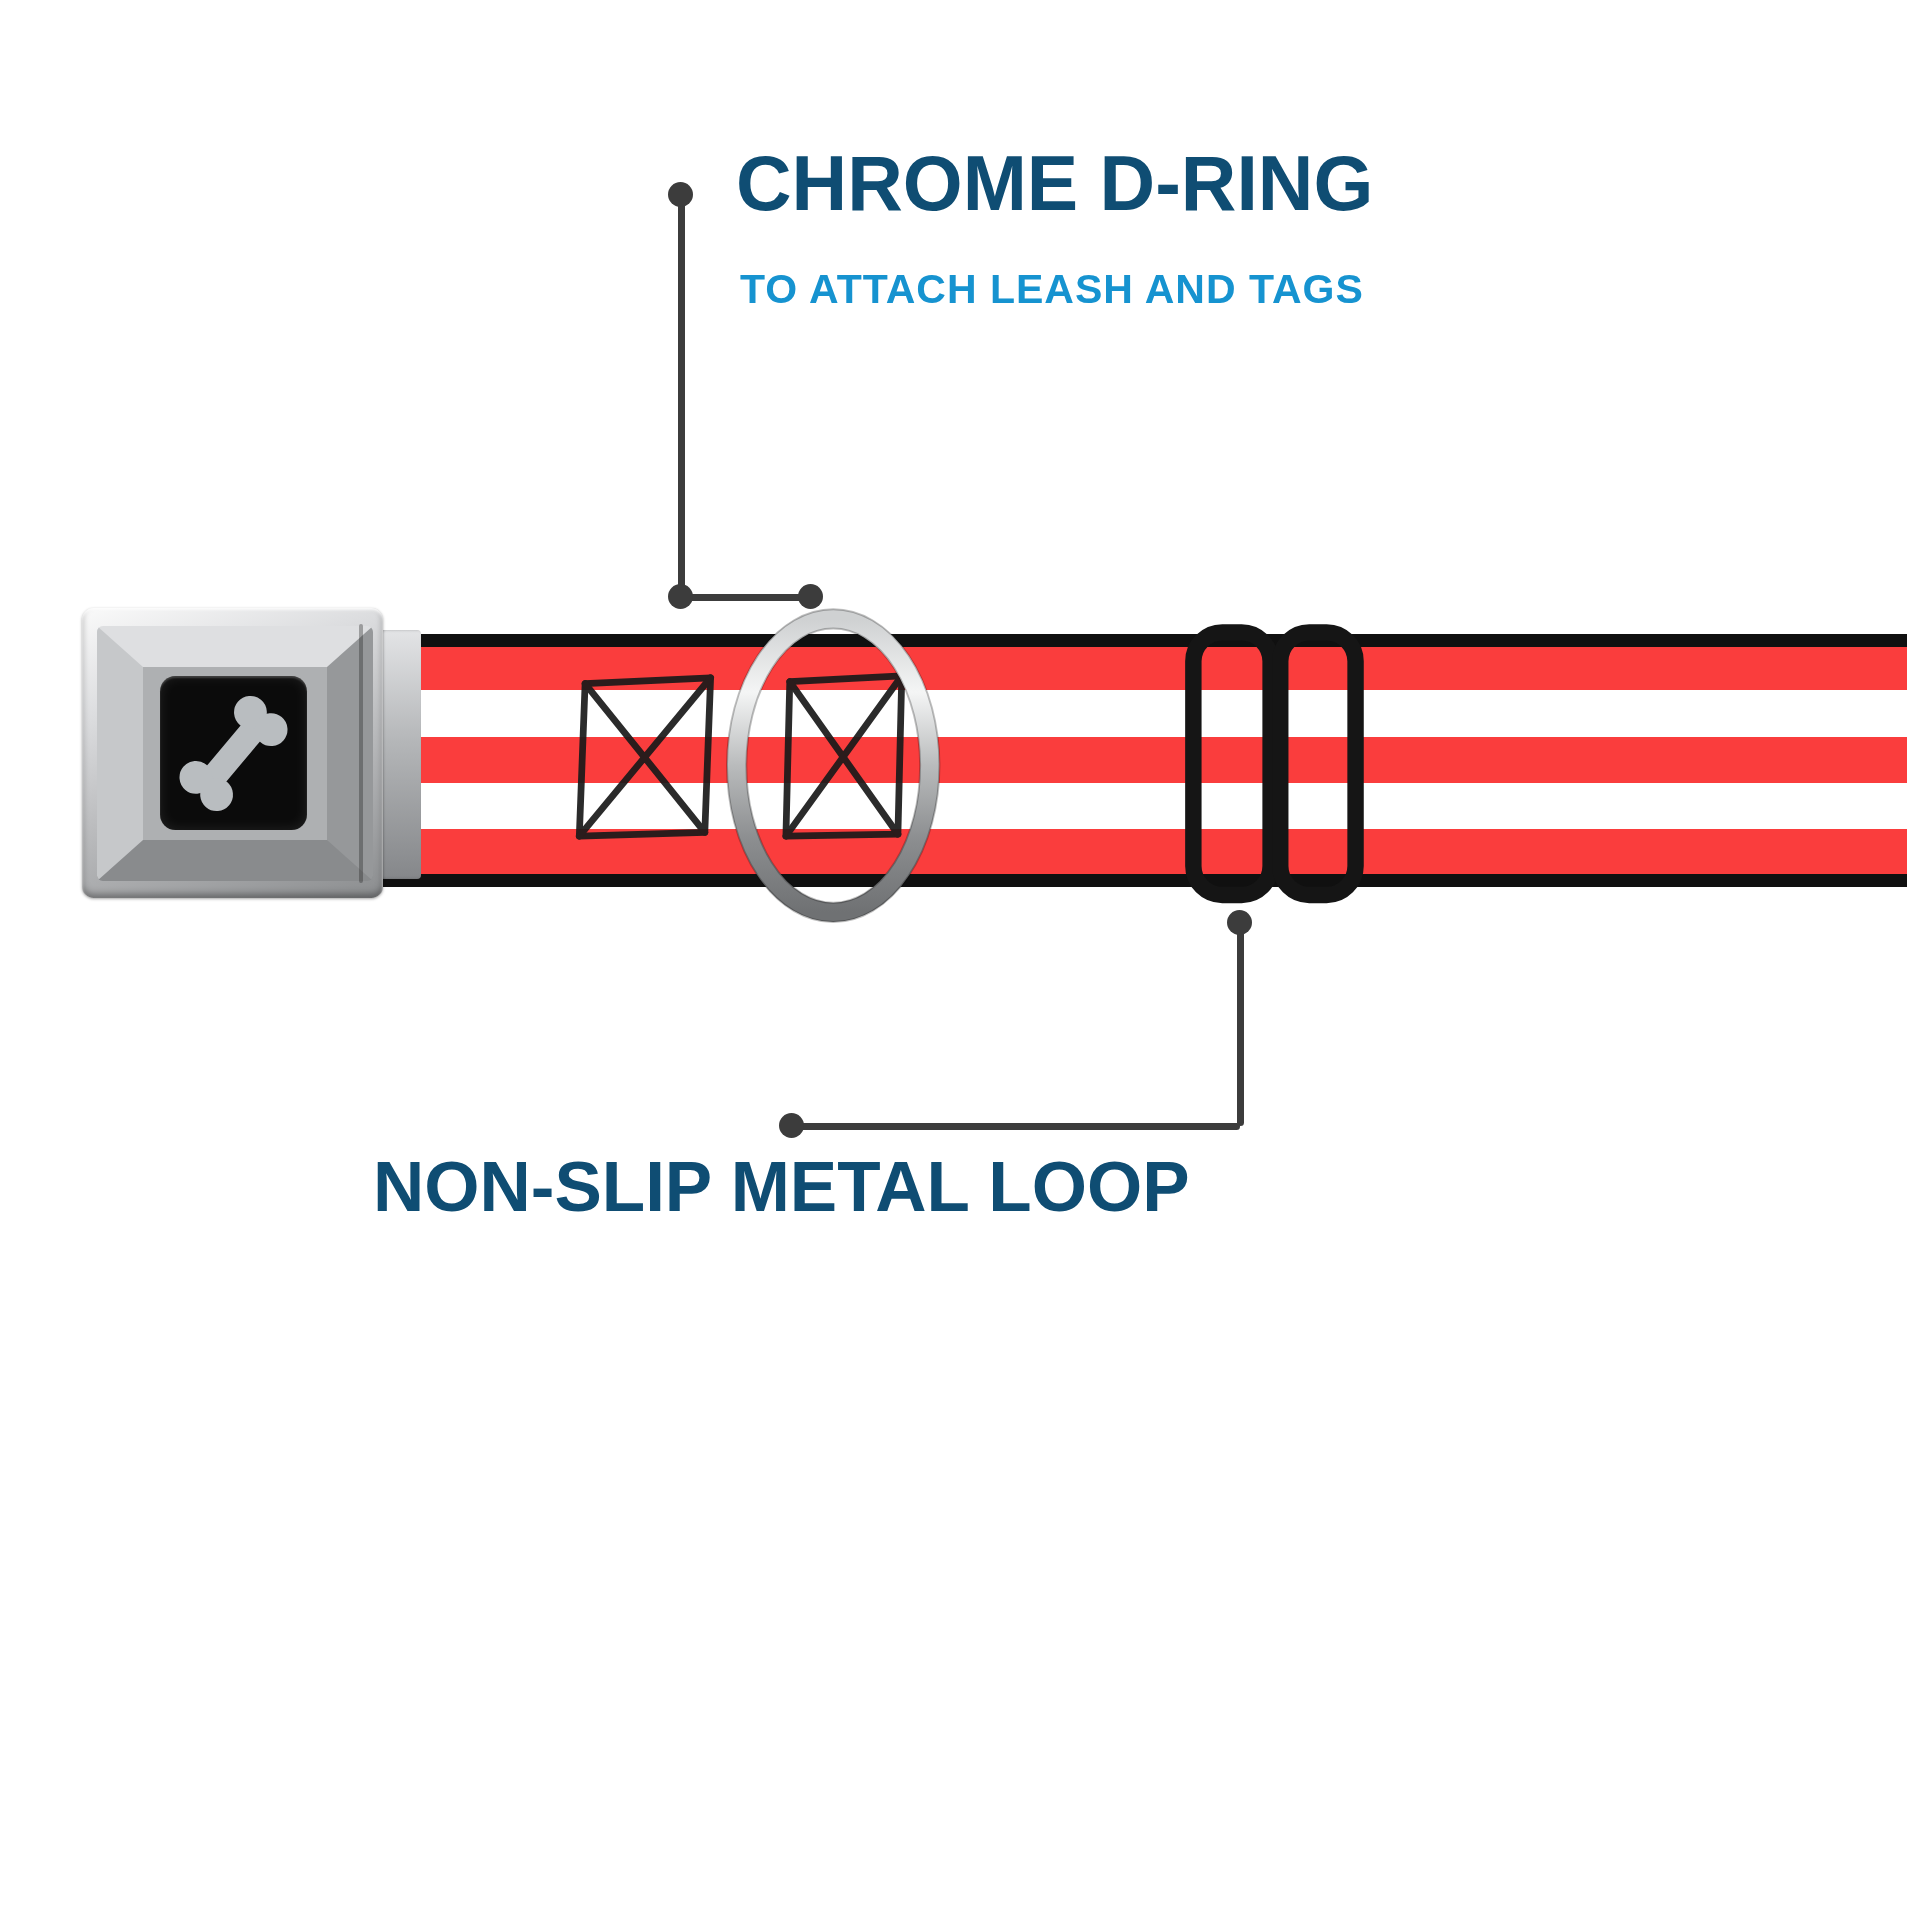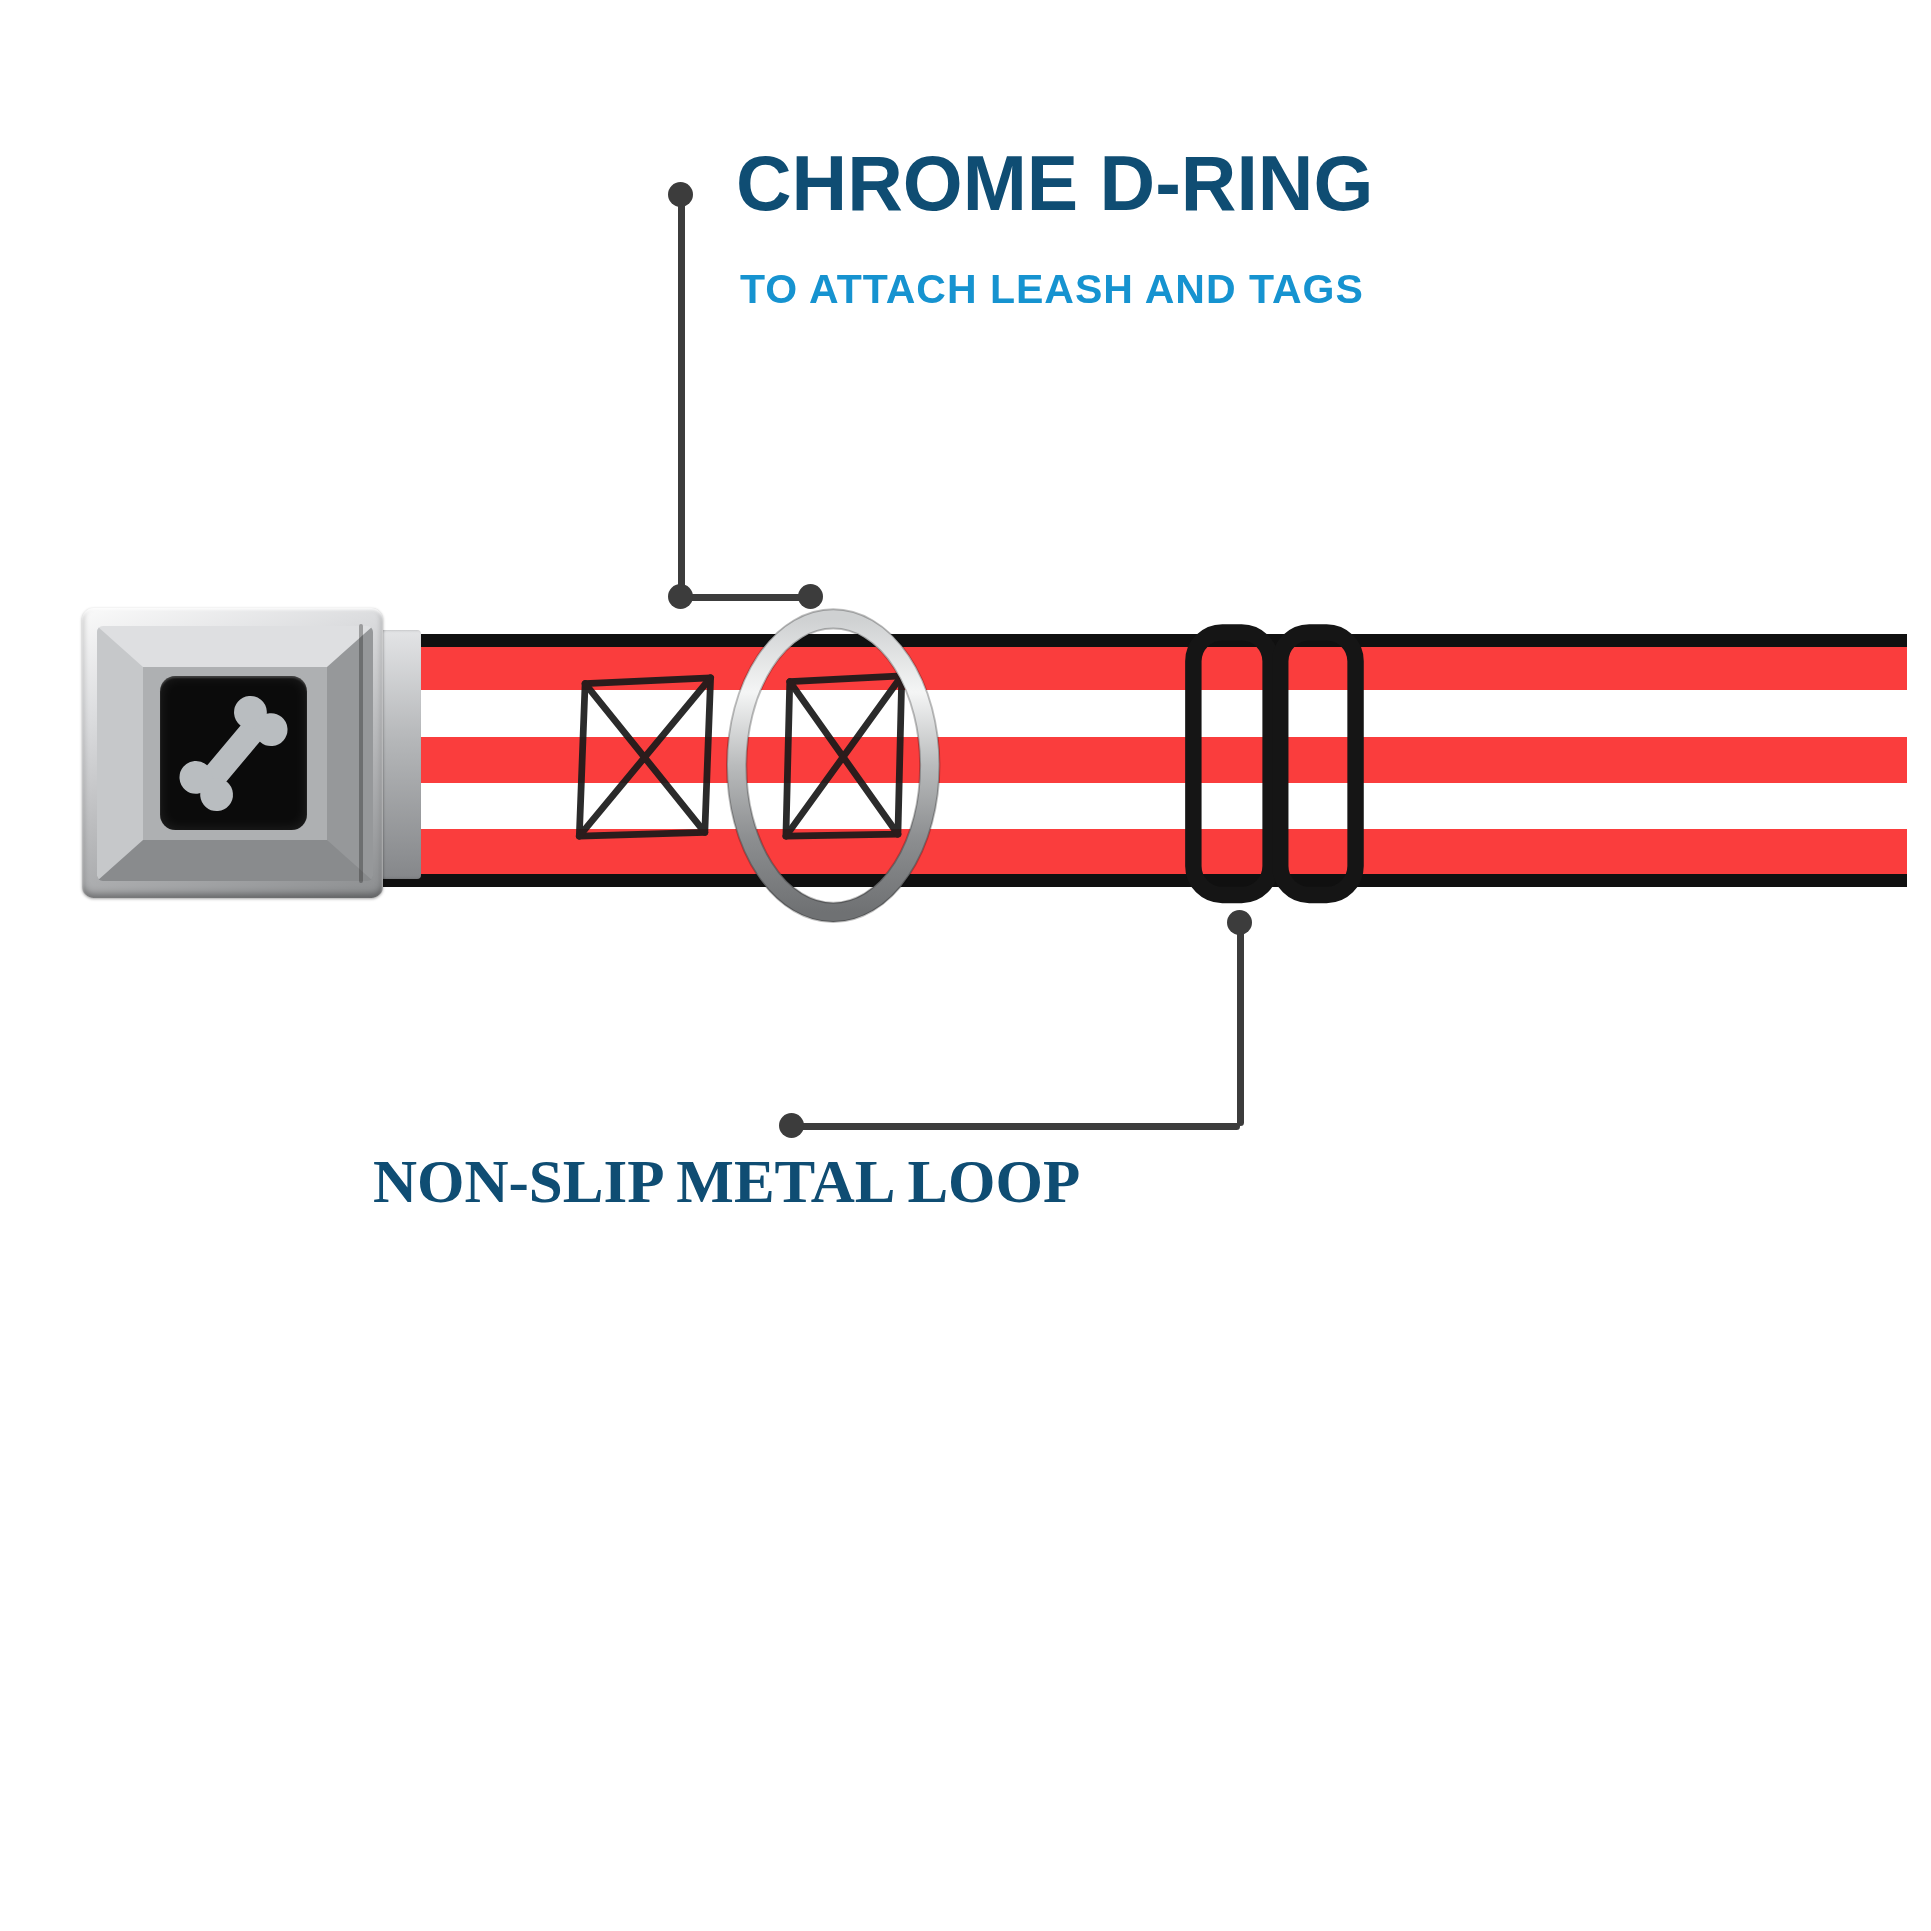--- a/index.html
+++ b/index.html
@@ -11,21 +11,21 @@
   .callout-title{
     position:absolute;margin:0;font-weight:700;color:var(--navy);
     line-height:1;letter-spacing:0px;white-space:nowrap;
   }
   .callout-sub{
     position:absolute;margin:0;font-weight:700;color:var(--blue);
     line-height:1;letter-spacing:1px;white-space:nowrap;
   }
   #top-title{left:736px;top:145px;font-size:77px;}
   #top-sub{left:740px;top:245px;font-size:41px;margin-top:24px;}
-  #bottom-title{left:373px;top:1151px;font-size:61px;font-family:Liberation Serif, serif;}
+  #bottom-title{left:373px;top:1151px;font-size:71px;}
   #bottom-sub{left:378px;top:1251px;font-size:42px;}
   
   .dot{position:absolute;width:25px;height:25px;border-radius:50%;background:var(--callout-line);}
   .line{position:absolute;background:var(--callout-line);border-radius:3.9px;}
   #top-vline{left:678px;top:194px;width:6.8px;height:404px;}
   #top-hline{left:681px;top:594px;width:129px;height:6.8px;}
   #top-dot-a{left:668px;top:182px;}
   #top-dot-b{left:668px;top:584px;}
   #top-dot-c{left:798px;top:584px;}
   #bot-vline{left:1237px;top:923px;width:6.8px;height:203px;}

